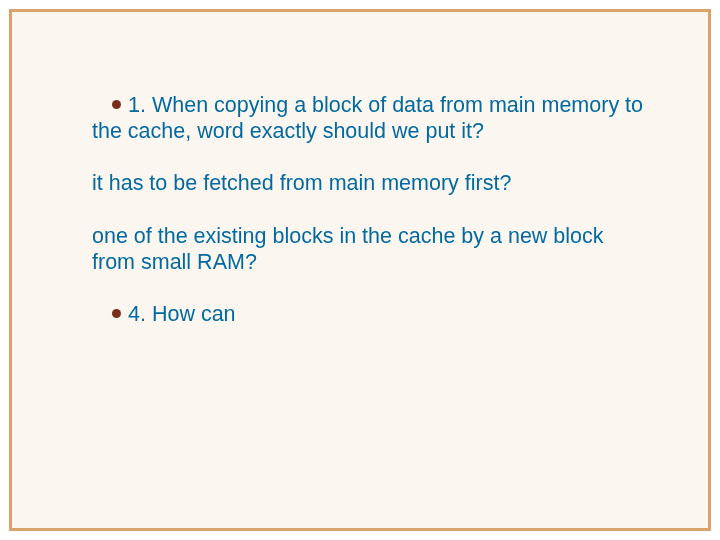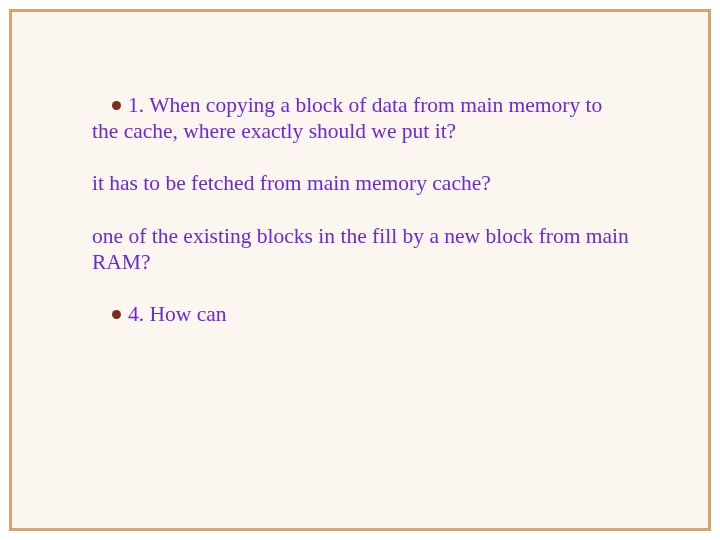--- a/index.html
+++ b/index.html
@@ -1,50 +1,50 @@
 <!DOCTYPE html>
 <html><head>
 <meta charset="utf-8">
 <style>
   html,body{margin:0;padding:0;width:720px;height:540px;overflow:hidden;
     font-family:Arial,Helvetica,sans-serif;background:#fff;}
   .slide{position:relative;width:720px;height:540px;box-sizing:border-box;}
   .frame{position:absolute;left:9px;top:9px;right:9px;bottom:9px;
     border:3px solid #d9a36a;background:#fbf6ef;}
   .content{position:absolute;left:80px;top:80px;right:60px;
-    font-size:21.5px;line-height:1.22;color:#6d28d9;font-family:Liberation Serif, serif;}
+    font-size:21.5px;line-height:1.22;color:#0369a1;}
   .item{margin-bottom:26px;}
   .hang{padding-left:20px;}
   .unhang{margin-left:0;}
   .bullet{display:inline-block;width:9px;height:9px;border-radius:50%;
     background:#7a2e1a;vertical-align:middle;margin-right:7px;
     position:relative;top:-2px;}
   .cutrow{white-space:nowrap;margin-top:8px;}
 </style>
 </head>
 <body>
 
 <div class="slide">
   <div class="frame">
     <div class="content">
 
       <div class="item">
         <div class="hang">
           <span class="bullet"></span><span>1.</span>
           <span>When copying a block of data from main memory to</span>
         </div>
-        <div class="unhang">the cache, where exactly should we put it?</div>
+        <div class="unhang">the cache, word exactly should we put it?</div>
       </div>
 
       <div class="item">
-        <div class="unhang">it has to be fetched from main memory cache?</div>
+        <div class="unhang">it has to be fetched from main memory first?</div>
       </div>
 
       <div class="item">
-        <div class="unhang">one of the existing blocks in the fill by a new block from main RAM?</div>
+        <div class="unhang">one of the existing blocks in the cache by a new block from small RAM?</div>
       </div>
 
       <div class="item cutrow">
         <div class="hang">
           <span class="bullet"></span><span>4.</span>
           <span>How can </span>
         </div>
       </div>
 
     </div>

